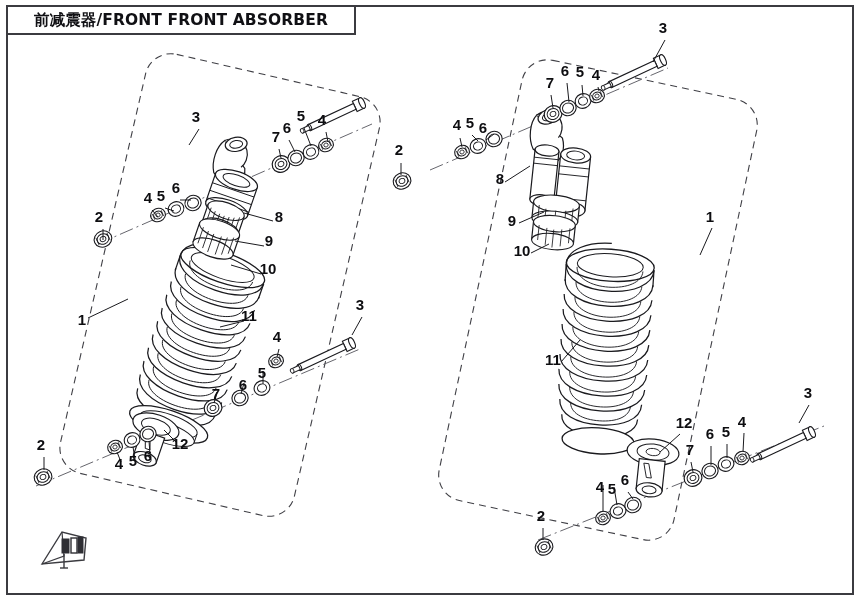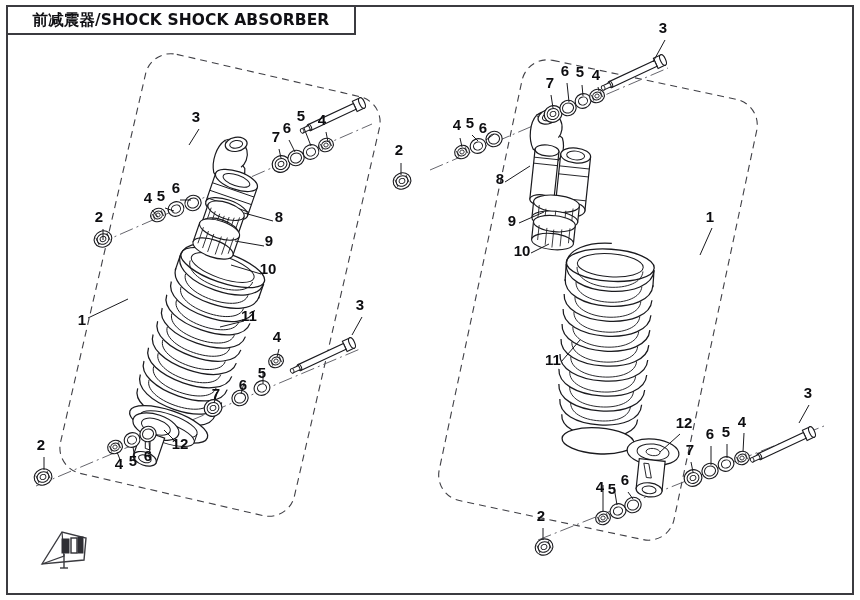--- a/index.html
+++ b/index.html
@@ -35,21 +35,21 @@
   }
 </style>
 </head>
 <body>
 
 <div id="page">
 
   <div class="page-frame"></div>
 
   <div class="title-box">
-    <span class="title-text">前减震器/SHOCK SHOCK ABSORBER</span>
+    <span class="title-text">前减震器/FRONT FRONT ABSORBER</span>
   </div>
 
   <svg class="canvas" viewBox="0 0 860 600">
     <defs>
       <g id="nutFlange">
         <ellipse cx="0" cy="0" rx="9" ry="8" fill="#fff" stroke="#1a1a1e" stroke-width="1.1"></ellipse>
         <ellipse cx="0" cy="0" rx="6" ry="5.2" fill="#fff" stroke="#1a1a1e" stroke-width="1"></ellipse>
         <ellipse cx="0" cy="0" rx="3" ry="2.6" fill="#fff" stroke="#1a1a1e" stroke-width=".9"></ellipse>
         <line x1="-6" y1="-4" x2="-6" y2="4" stroke="#1a1a1e" stroke-width=".8"></line>
         <line x1="6" y1="-4" x2="6" y2="4" stroke="#1a1a1e" stroke-width=".8"></line>

